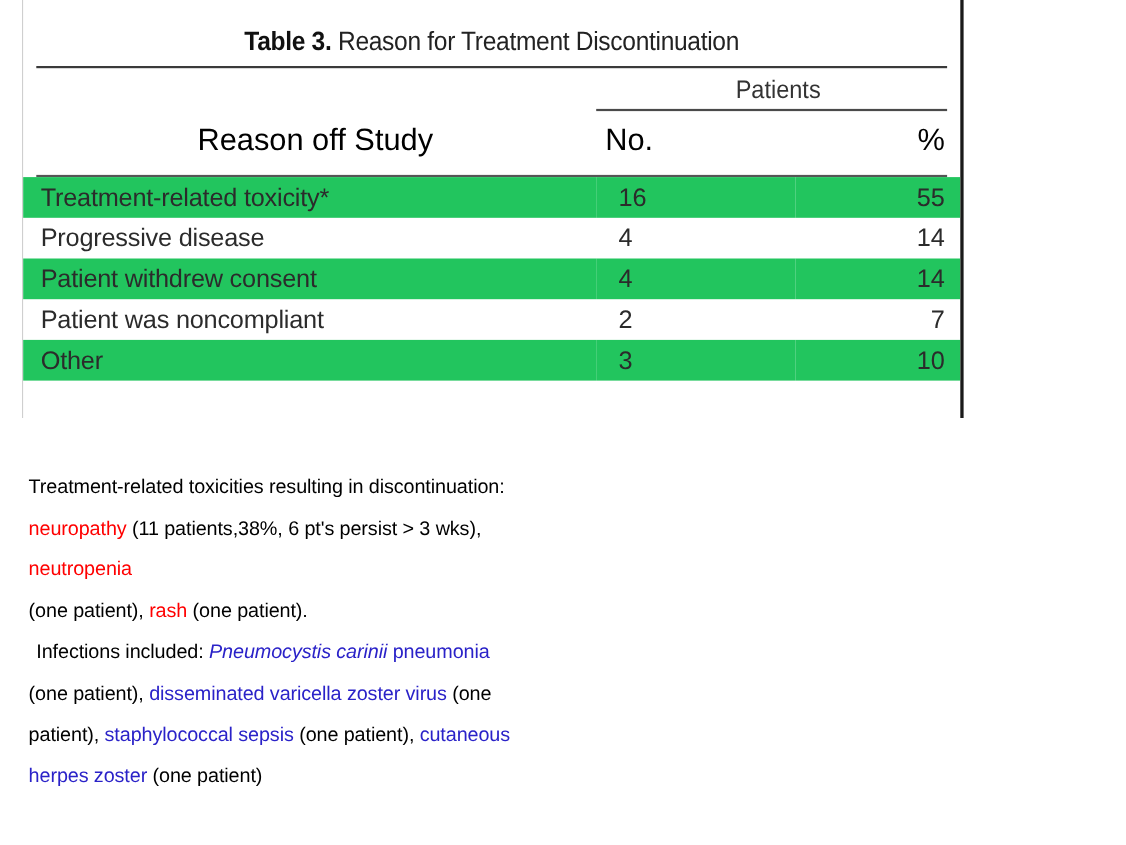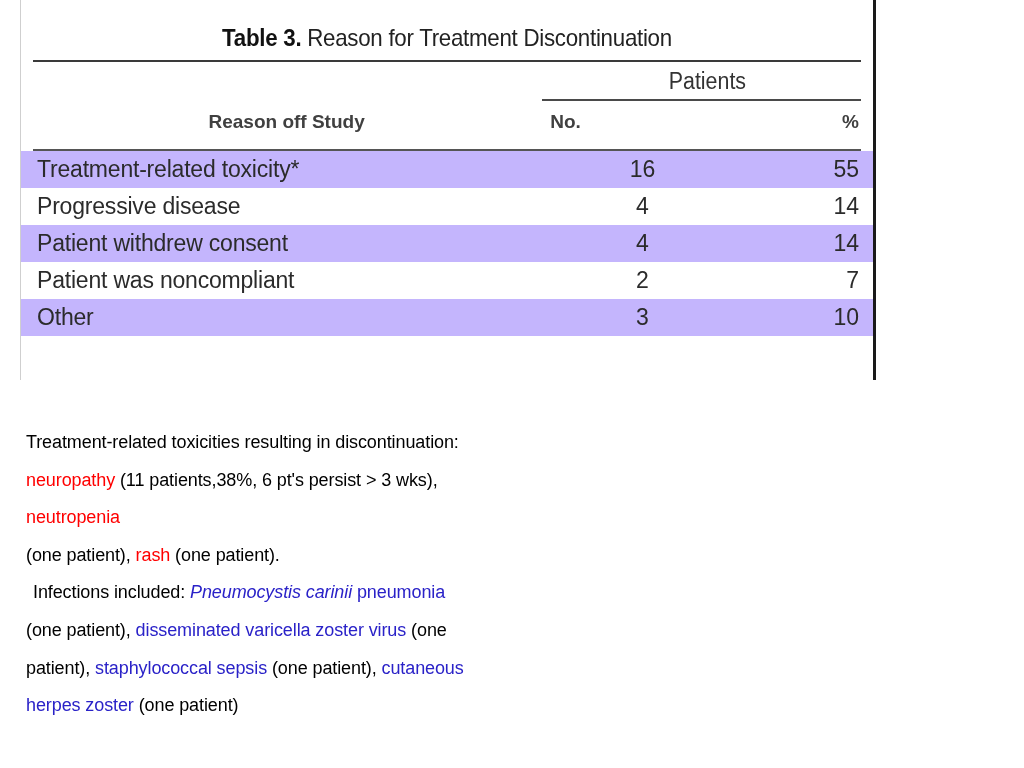--- a/index.html
+++ b/index.html
@@ -84,40 +84,40 @@
   .span-rule-cell {
     padding: 0;
   }
   .span-rule {
     height: 0;
     border-top: 2px solid #4a4a4a;
     margin: 0 12px 0 0;
   }
 
   .col-head {
-    font-size: 19px;
-    color: #404040;
-    font-weight: bold;
+    font-size: 28px;
+    color: #000000;
+    font-weight: normal;
     padding: 10px 0 10px 0;
     vertical-align: bottom;
     white-space: nowrap;
   }
   .col-head.reason { text-align: center; padding-left: 10px; }
   .col-head.no     { text-align: left;  padding-left: 8px; margin-left: 28px; }
   .col-head.pct    { text-align: right; padding-right: 14px; }
 
   .body-row td {
     font-size: 23px;
     color: #2b2b2b;
     padding: 5px 0 5px 0;
     white-space: nowrap;
   }
-  .body-row.shaded td { background: #c4b5fd; }
+  .body-row.shaded td { background: #22c55e; }
   .body-row .reason { text-align: left;  padding-left: 16px; letter-spacing: -0.2px; }
-  .body-row .num    { text-align: center;  padding-left: 20px; }
+  .body-row .num    { text-align: left;  padding-left: 20px; }
   .body-row .pct    { text-align: right; padding-right: 14px; }
 
   
   #notes {
     position: absolute;
     left: 26px;
     top: 424px;
     width: 968px;
     font-size: 18px;
     line-height: 37.6px;

